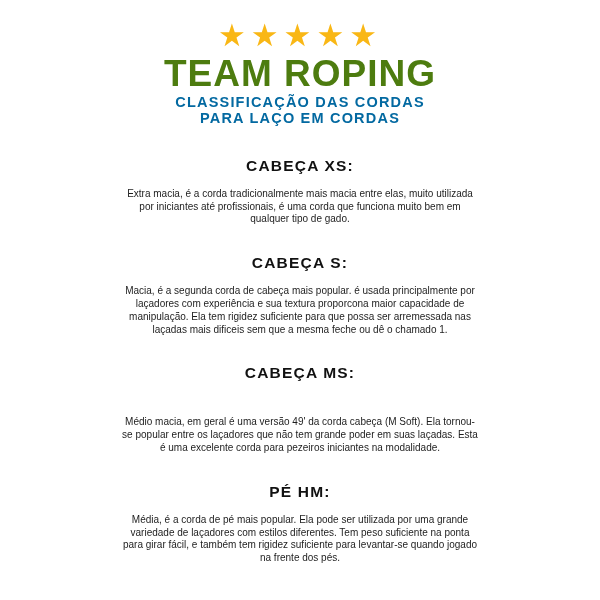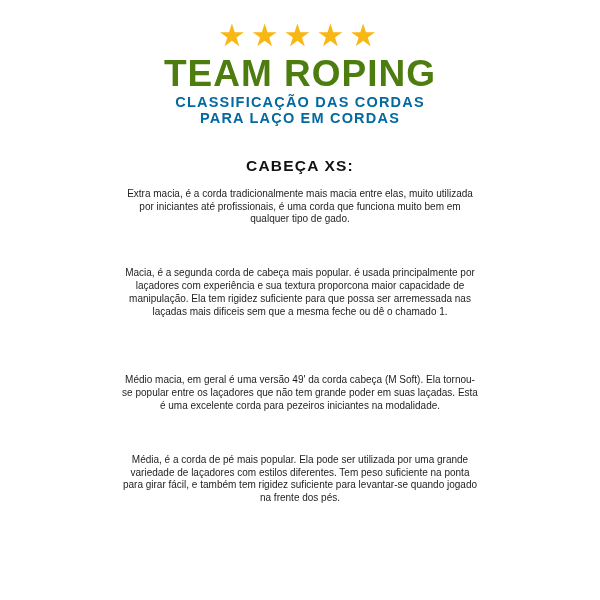--- a/index.html
+++ b/index.html
@@ -80,28 +80,31 @@
   </div>
 
   <div class="sections">
 
     <div class="section">
       <h2>CABEÇA XS:</h2>
       <p>Extra macia, é a corda tradicionalmente mais macia entre elas, muito utilizada por iniciantes até profissionais, é uma corda que funciona muito bem em qualquer tipo de gado.</p>
     </div>
 
     <div class="section">
+      <h2>CABEÇA S:</h2>
       <p>Macia, é a segunda corda de cabeça mais popular. é usada principalmente por laçadores com experiência e sua textura proporcona maior capacidade de manipulação. Ela tem rigidez suficiente para que possa ser arremessada nas laçadas mais dificeis sem que a mesma feche ou dê o chamado 1.</p>
     </div>
 
     <div class="section">
+      <h2>CABEÇA MS:</h2>
     </div>
 
     <div class="section">
       <p>Médio macia, em geral é uma versão 49' da corda cabeça (M Soft). Ela tornou-se popular entre os laçadores que não tem grande poder em suas laçadas. Esta é uma excelente corda para pezeiros iniciantes na modalidade.</p>
     </div>
 
     <div class="section">
+      <h2>PÉ HM:</h2>
       <p>Média, é a corda de pé mais popular. Ela pode ser utilizada por uma grande variedade de laçadores com estilos diferentes. Tem peso suficiente na ponta para girar fácil, e também tem rigidez suficiente para levantar-se quando jogado na frente dos pés.</p>
     </div>
 
   </div>
 </div>
 
 </body></html>

